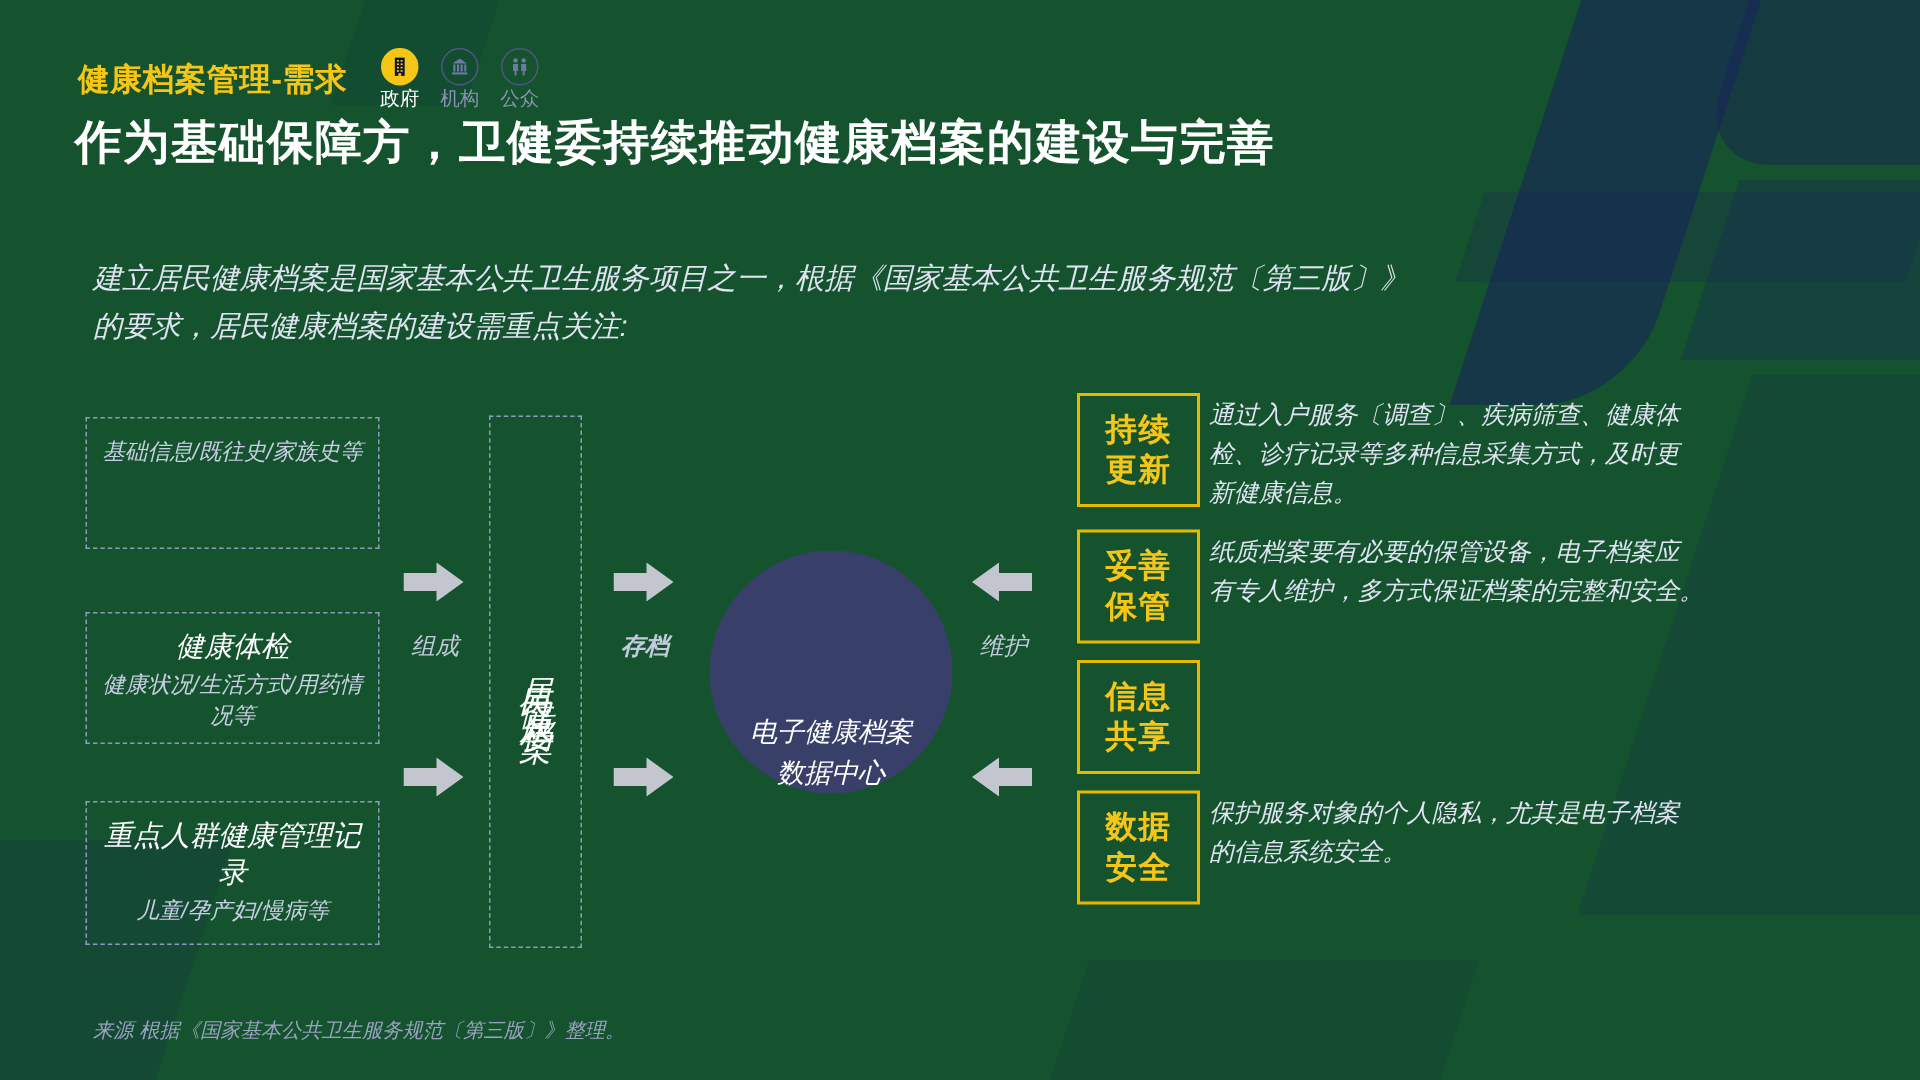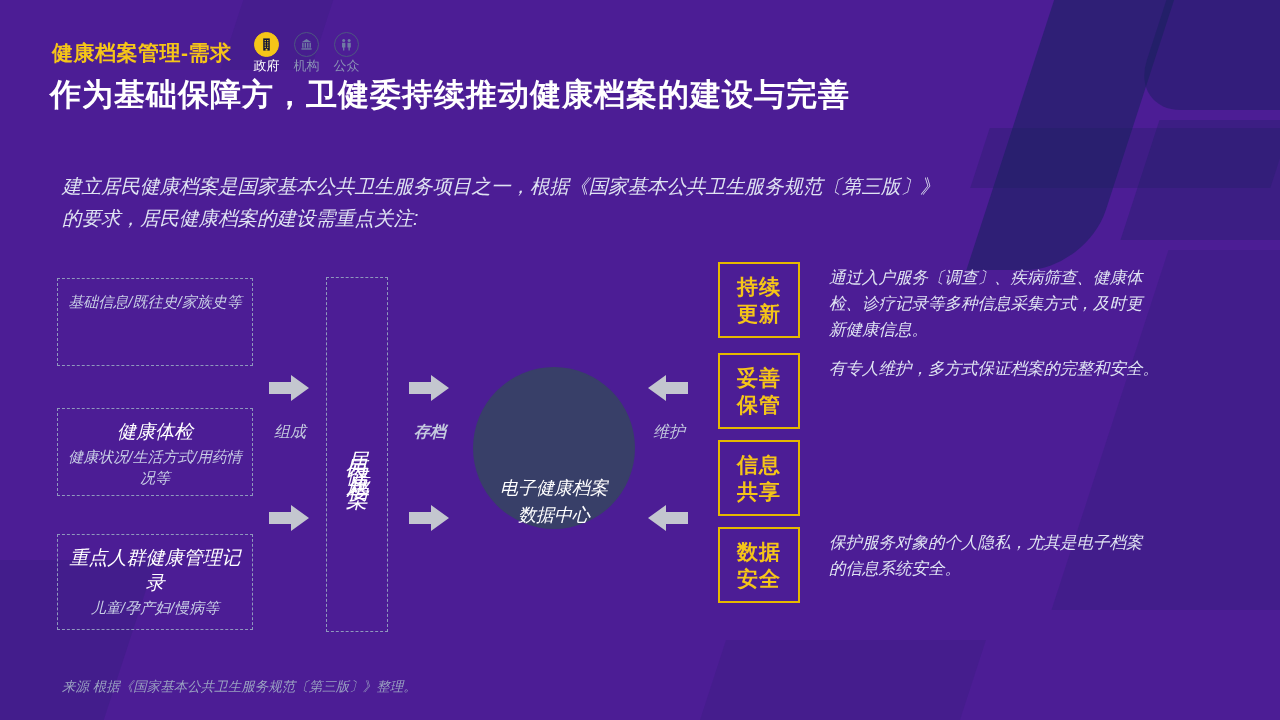--- a/index.html
+++ b/index.html
@@ -12,21 +12,21 @@
     overflow: hidden;
     background: #101539;
     font-family: "Liberation Sans", "DejaVu Sans", sans-serif;
     color: #ffffff;
   }
 
   #slide {
     position: relative;
     width: 1280px;
     height: 720px;
-    background: #4c1d95;
+    background: #14532d;
     overflow: hidden;
   }
 
   
   .bg-layer {
     position: absolute;
     inset: 0;
     overflow: hidden;
     pointer-events: none;
   }
@@ -274,21 +274,20 @@
     letter-spacing: 1px;
   }
   .tag span { display: block; }
   .desc {
     flex: 1 1 auto;
     font-size: 16.5px;
     line-height: 26px;
     color: #dfe3f2;
     font-style: italic;
     padding-top: 2px;
-    margin-left: 23px;
   }
   .desc .line { display: block; white-space: nowrap; }
 
   
   .source {
     position: absolute;
     left: 62px;
     top: 678px;
     font-size: 13.5px;
     color: #9aa2c1;
@@ -453,20 +452,21 @@
           <span class="line">新健康信息。</span>
         </div>
       </div>
 
       <div class="principle">
         <div class="tag">
           <span>妥善</span>
           <span>保管</span>
         </div>
         <div class="desc">
+          <span class="line">纸质档案要有必要的保管设备，电子档案应</span>
           <span class="line">有专人维护，多方式保证档案的完整和安全。</span>
         </div>
       </div>
 
       <div class="principle">
         <div class="tag">
           <span>信息</span>
           <span>共享</span>
         </div>
       </div>

